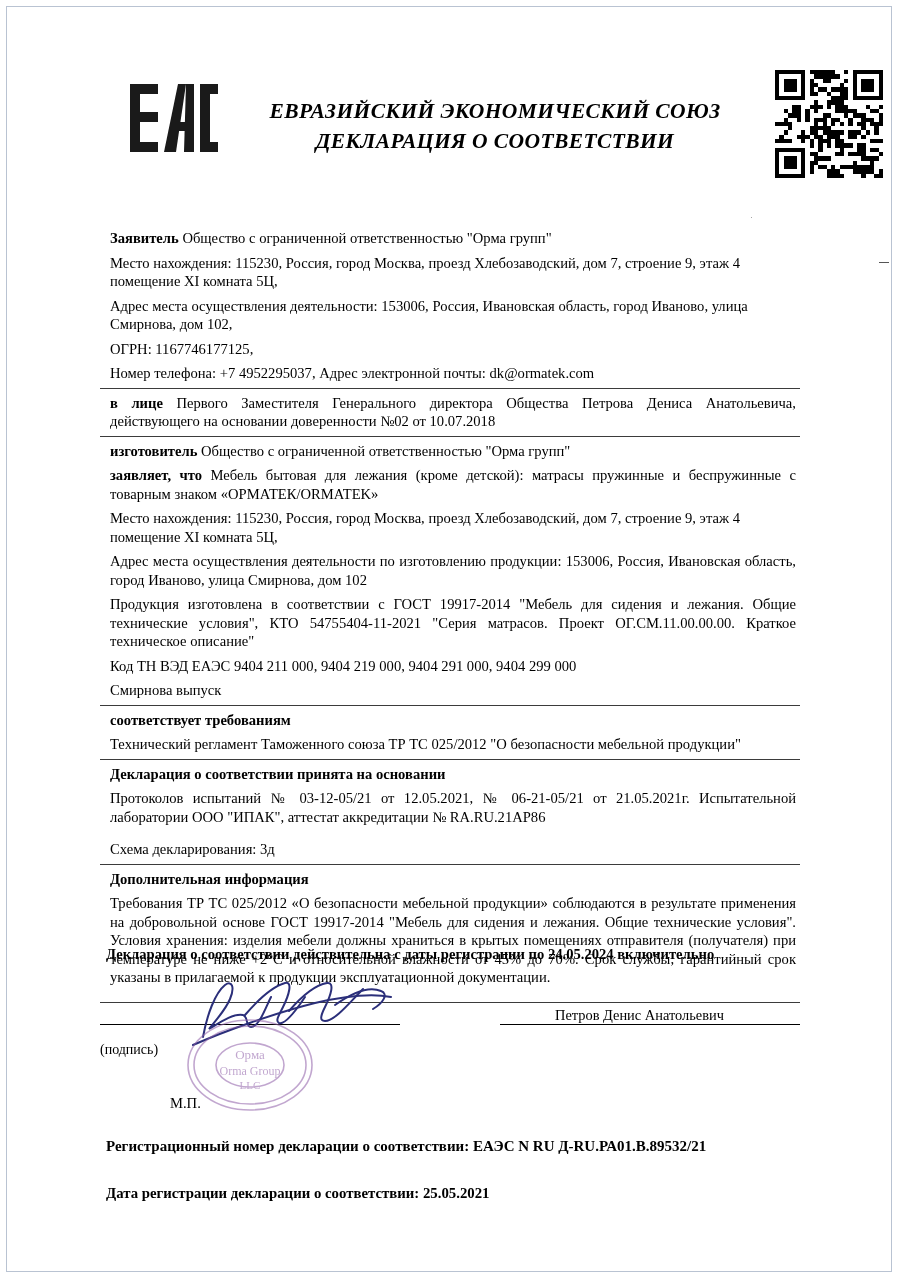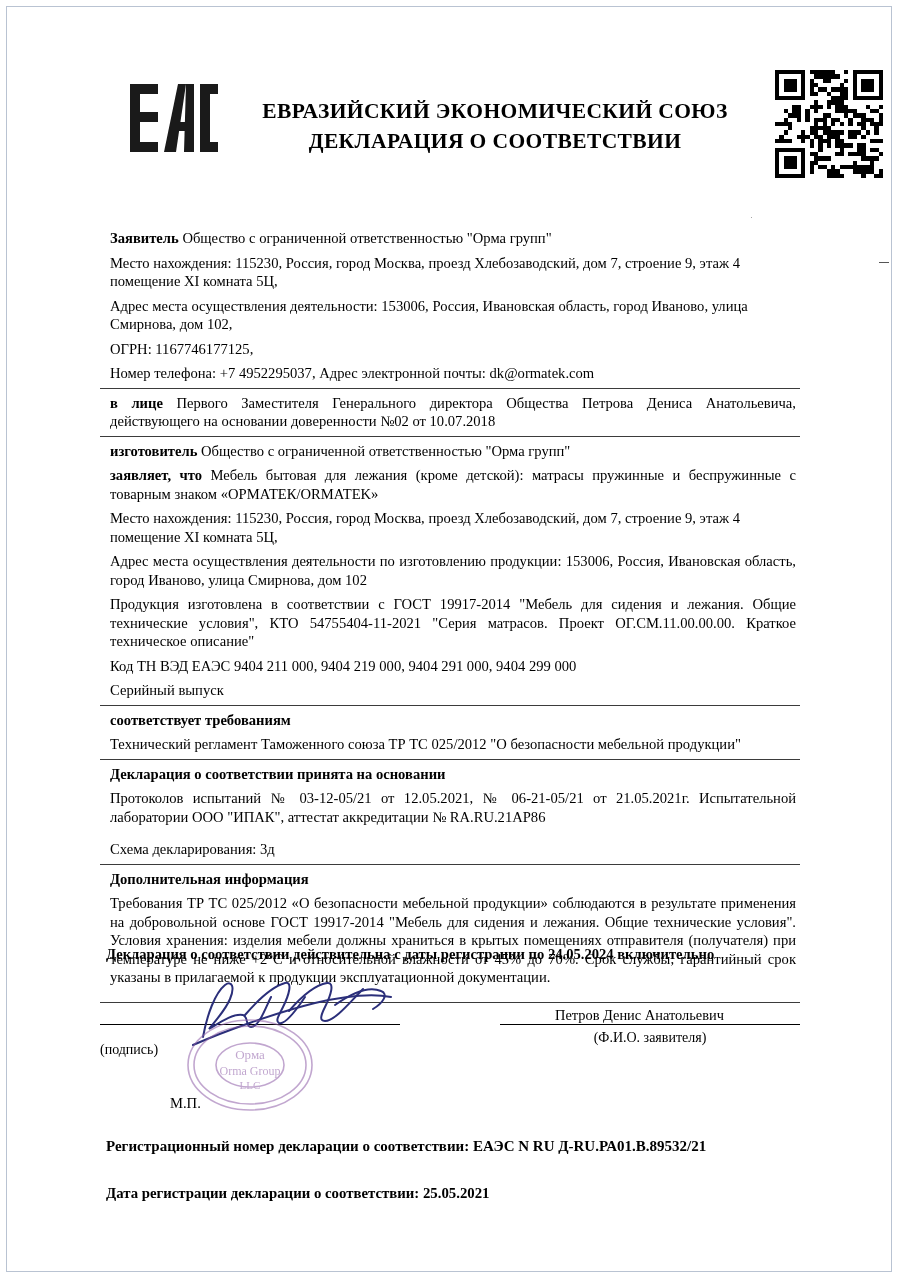--- a/index.html
+++ b/index.html
@@ -27,20 +27,21 @@
     box-sizing: border-box;
   }
 
   
   .header {
     position: absolute;
     left: 0;
     top: 62px;
     width: 900px;
     height: 120px;
+    font-style: italic;
   }
   .eac-mark {
     position: absolute;
     left: 128px;
     top: 20px;
     width: 92px;
     height: 72px;
   }
   .eac-mark svg { display: block; }
 
@@ -905,21 +906,21 @@
     </p>
 
     <p>
       <span class="b">заявляет, что</span>
       <span>Мебель бытовая для лежания (кроме детской): матрасы пружинные и беспружинные с товарным знаком «ОРМАТЕК/ORMATEK»</span>
     </p>
     <p class="nojust">Место нахождения: 115230, Россия, город Москва, проезд Хлебозаводский, дом 7, строение 9, этаж 4 помещение XI комната 5Ц,</p>
     <p>Адрес места осуществления деятельности по изготовлению продукции: 153006, Россия, Ивановская область, город Иваново, улица Смирнова, дом 102</p>
     <p>Продукция изготовлена в соответствии с ГОСТ 19917-2014 "Мебель для сидения и лежания. Общие технические условия", КТО 54755404-11-2021 "Серия  матрасов. Проект ОГ.СМ.11.00.00.00. Краткое техническое описание"</p>
     <p class="nojust">Код ТН ВЭД ЕАЭС 9404 211 000, 9404 219 000, 9404 291 000, 9404 299 000</p>
-    <p class="nojust">Серийный выпуск</p>
+    <p class="nojust">Смирнова выпуск</p>
 
     <div class="rule"></div>
 
     <p class="sec-title">соответствует требованиям</p>
     <p style="text-align:justify;">Технический регламент Таможенного союза ТР ТС 025/2012 "О безопасности мебельной продукции"</p>
 
     <div class="rule"></div>
 
     <p class="sec-title">Декларация о соответствии принята на основании</p>
     <p>Протоколов испытаний № 03-12-05/21 от 12.05.2021, № 06-21-05/21  от 21.05.2021г. Испытательной лаборатории ООО "ИПАК", аттестат аккредитации № RA.RU.21АР86</p>
@@ -935,21 +936,20 @@
   </div>
 
   <div class="footer">
     <p class="valid-line">Декларация о соответствии действительна с даты регистрации по   24.05.2024 включительно</p>
 
     <div class="sig-row">
       <div class="sig-line-left"></div>
       <div class="cap-left">(подпись)</div>
       <div class="sig-name">Петров Денис Анатольевич</div>
       <div class="sig-line-right"></div>
-      <div class="cap-right">(Ф.И.О. заявителя)</div>
     </div>
   </div>
 
   <svg class="scribble" viewBox="0 0 220 75" xmlns="http://www.w3.org/2000/svg">
     <g fill="none" stroke="#2b2f7a" stroke-width="2" stroke-linecap="round">
       <path d="M18 62 C22 40, 30 18, 40 10 C47 5, 50 12, 45 24 C40 36, 30 46, 24 54 C34 48, 48 38, 58 40 C64 42, 60 52, 66 52 C74 52, 80 34, 86 22"></path>
       <path d="M60 40 C72 26, 86 12, 100 8 C108 6, 104 20, 98 32 C94 40, 90 46, 94 48 C100 50, 112 34, 120 22"></path>
       <path d="M104 36 C116 22, 130 10, 142 8 C150 7, 146 20, 140 32 C136 40, 134 46, 140 46 C150 46, 166 26, 178 14"></path>
       <path d="M150 30 C164 20, 182 10, 196 16 C204 19, 198 28, 188 34"></path>
       <path d="M8 70 C40 56, 90 38, 130 28 C160 21, 186 18, 206 22"></path>

